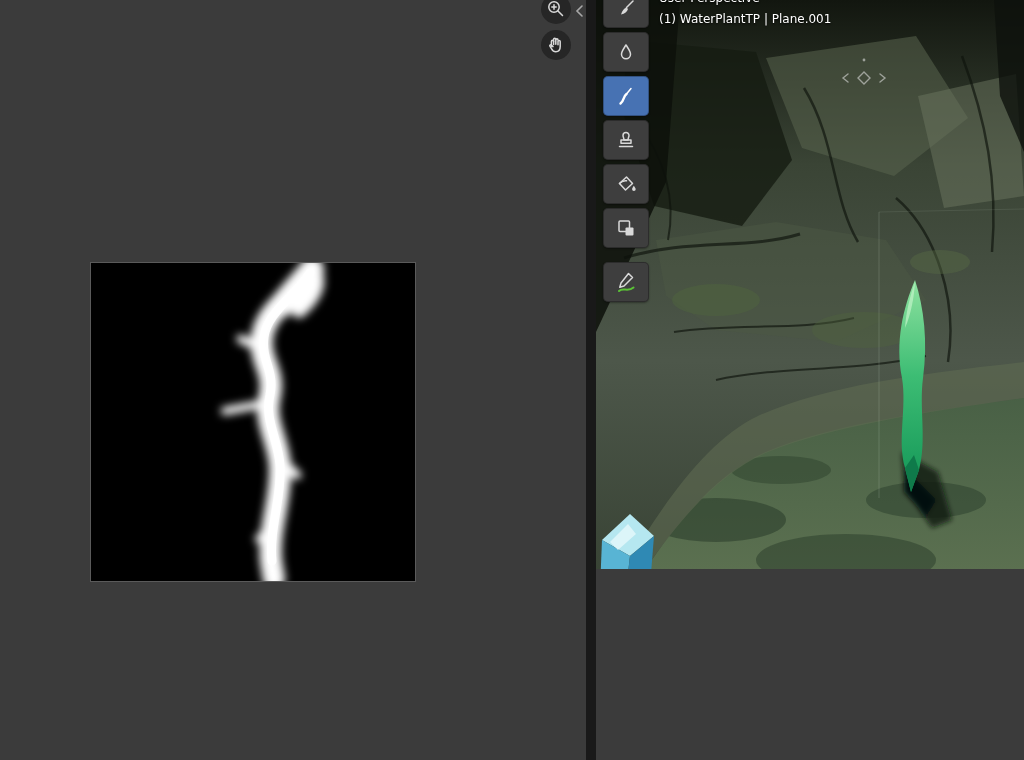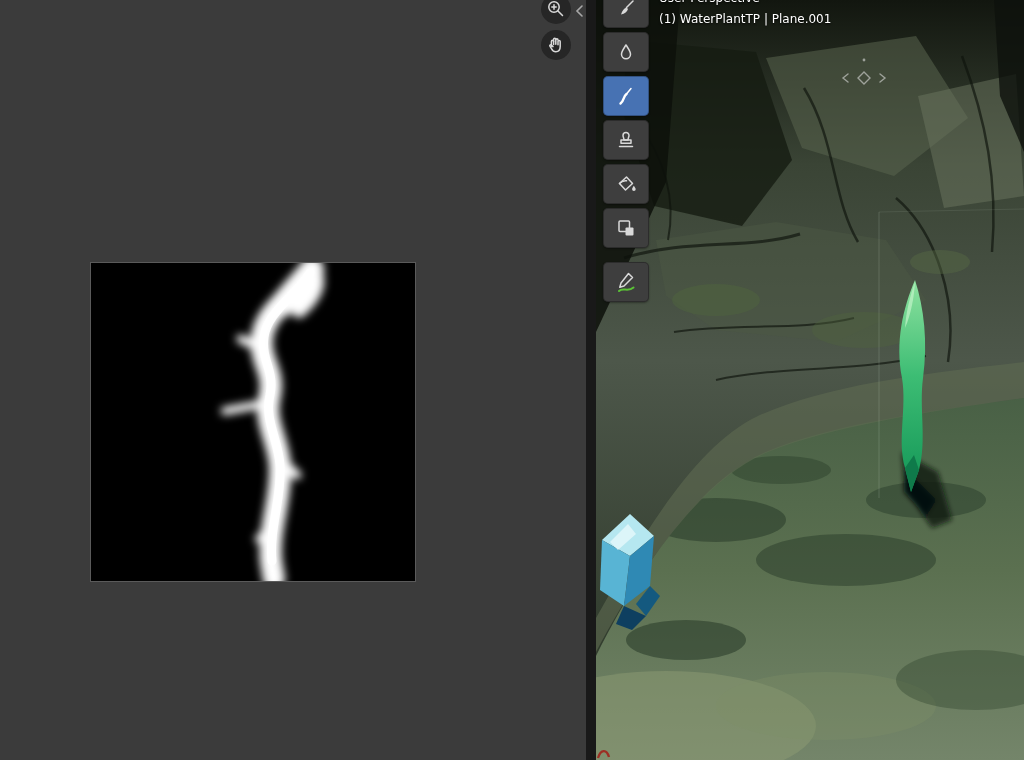--- a/index.html
+++ b/index.html
@@ -8,21 +8,21 @@
     background:#3b3b3b;font-family:"DejaVu Sans",sans-serif;
   }
   
   .image-editor{position:absolute;left:0;top:0;width:588px;height:760px;background:#3b3b3b;}
   .paint-canvas{position:absolute;left:90px;top:262px;width:324px;height:318px;background:#000;border:1px solid #5a5a5a;box-sizing:content-box;}
   .circle-btn{position:absolute;width:30px;height:30px;border-radius:50%;background:#262626;display:flex;align-items:center;justify-content:center;}
   .collapse{position:absolute;left:572px;top:3px;width:14px;height:16px;display:flex;align-items:center;justify-content:center;}
   
   .divider{position:absolute;left:586px;top:0;width:10px;height:760px;background:#191919;}
   
-  .viewport{position:absolute;left:596px;top:0;width:428px;height:760px;overflow:hidden;background:#14532d;}
+  .viewport{position:absolute;left:596px;top:0;width:428px;height:569px;overflow:hidden;background:#14532d;}
   .vp-header{position:absolute;left:63px;top:-9px;color:#fff;font-size:12px;line-height:14px;text-shadow:0 1px 2px rgba(0,0,0,.85);white-space:nowrap;}
   .vp-header .line2{margin-top:7px;}
   
   .toolbar{position:absolute;left:601px;top:-12px;width:50px;display:flex;flex-direction:column;align-items:center;z-index:5;}
   .tool{width:46px;height:40px;border-radius:5px;background:#3e3e3e;margin-bottom:4px;display:flex;align-items:center;justify-content:center;box-shadow:inset 0 0 0 1px rgba(0,0,0,.28),0 1px 2px rgba(0,0,0,.35);}
   .tool.selected{background:#4772b3;}
   .tool.gap{margin-top:10px;}
   .tool svg{display:block;}
   .icon-stroke{stroke:#d9d9d9;stroke-width:1.5;fill:none;stroke-linecap:round;stroke-linejoin:round;}
   .tool.selected .icon-stroke{stroke:#ffffff;}

